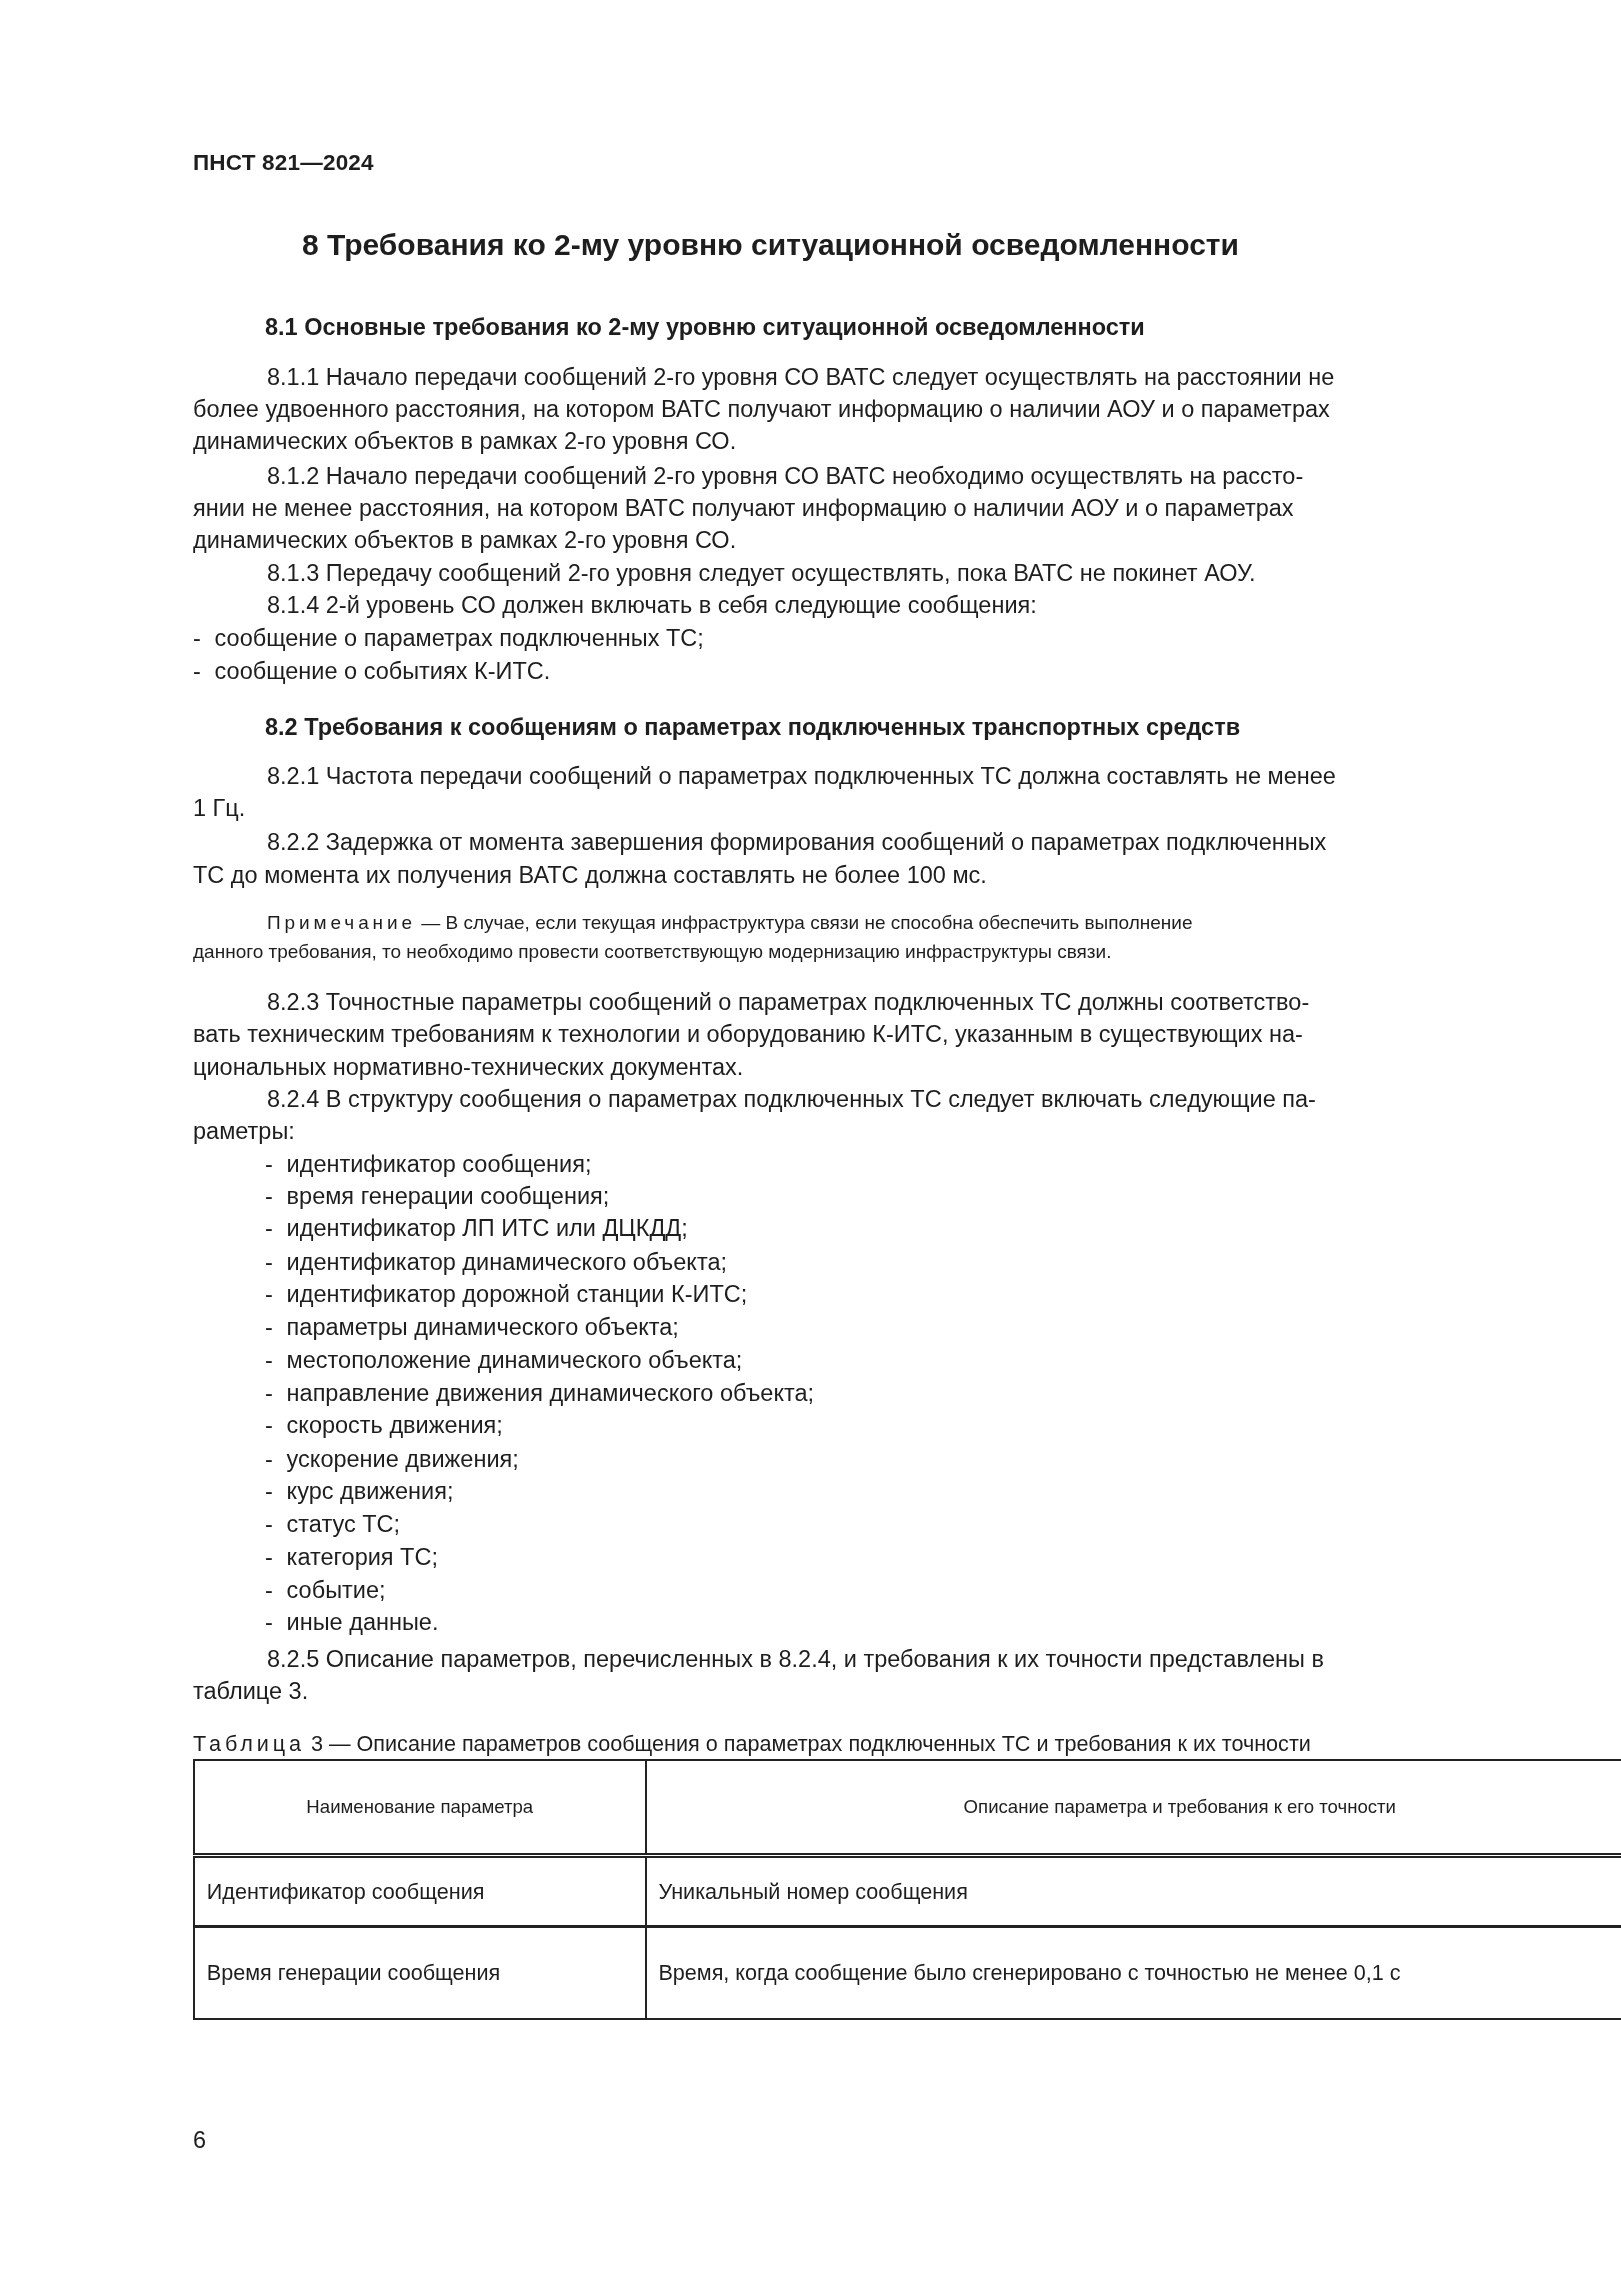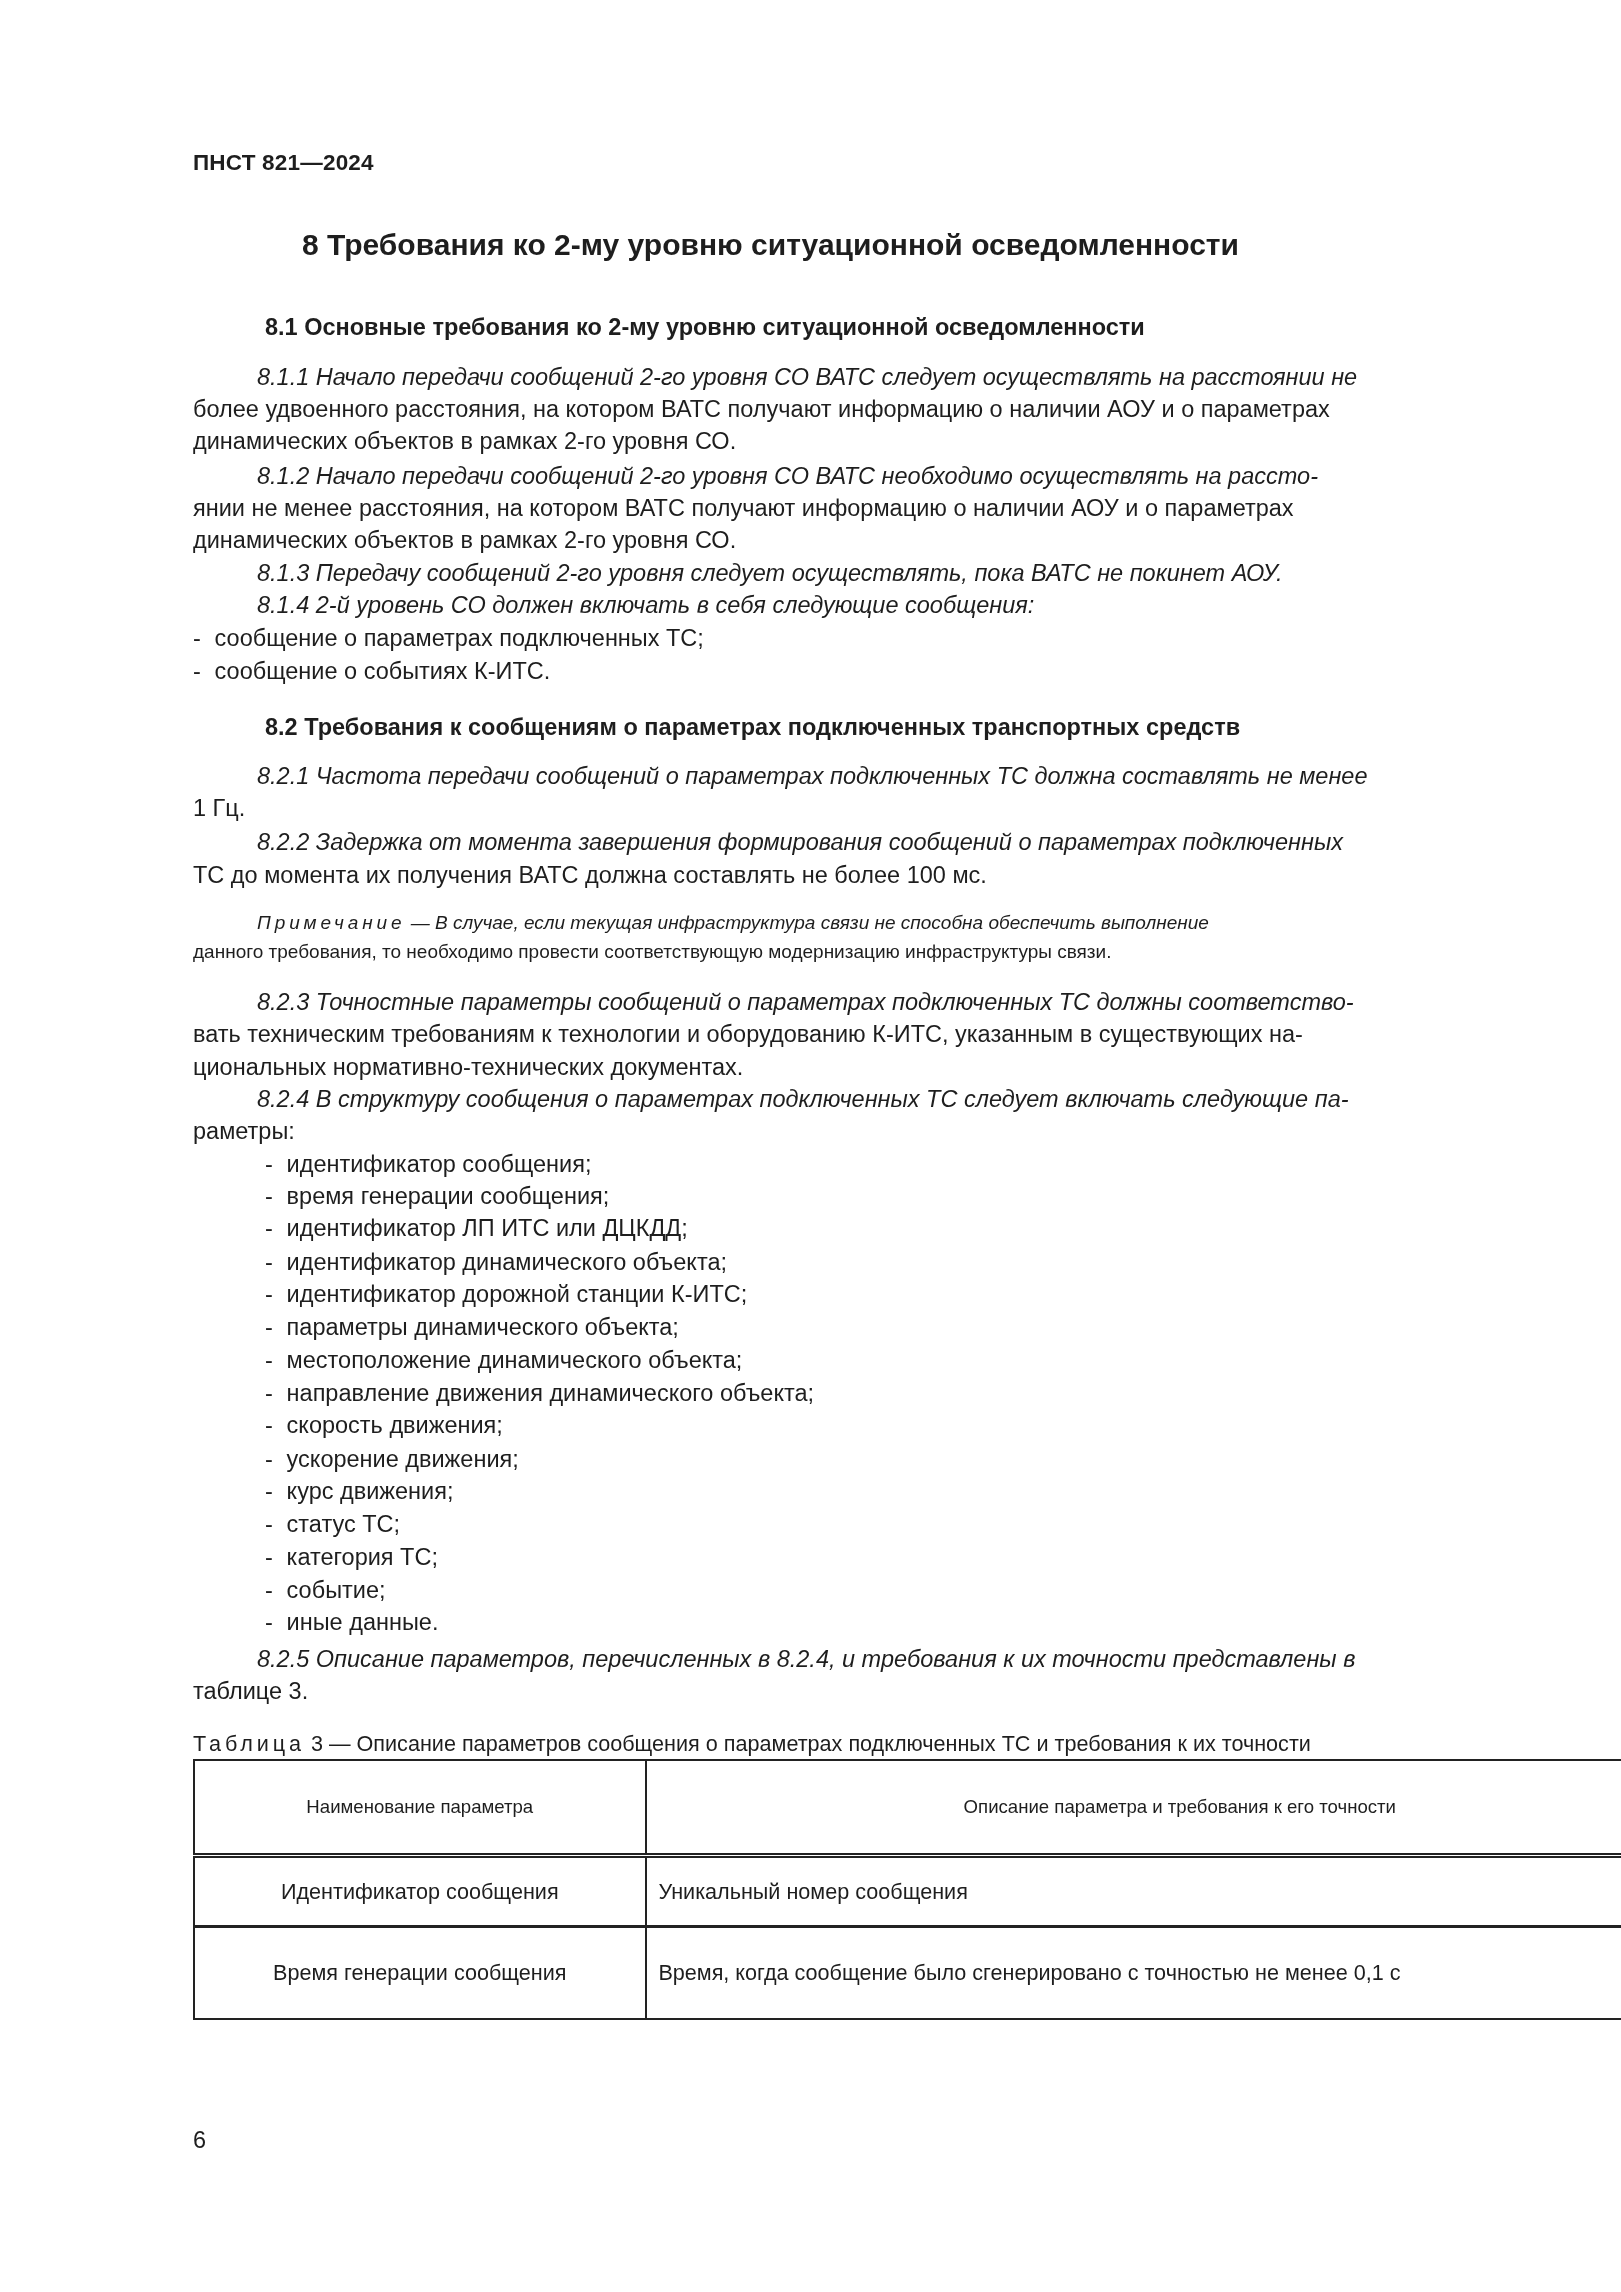--- a/index.html
+++ b/index.html
@@ -3,31 +3,31 @@
 <meta charset="utf-8">
 <style>
   html, body { margin: 0; padding: 0; background: #ffffff; }
   body { width: 1621px; height: 2293px; position: relative; overflow: hidden;
          font-family: "Liberation Sans", sans-serif; color: #1e1e1e; }
   .abs { position: absolute; white-space: nowrap; }
   .doc-code { left: 193px; top: 150px; font-size: 22.5px; font-weight: bold; letter-spacing: 0.2px; }
   .h1 { left: 265px; top: 228px; font-size: 30px; font-weight: bold; margin-left: 37px; }
   .h2 { left: 265px; font-size: 23.5px; font-weight: bold; }
   .line { left: 193px; font-size: 23.5px; line-height: 32px; }
-  .ind { left: 257px; font-style: italic; }
+  .ind { left: 267px; }
   .note { font-size: 19px; }
   .spaced { letter-spacing: 3.9px; }
   .bul { left: 265px; font-size: 23.5px; line-height: 32px; }
   .bul .dash { display: inline-block; width: 21.6px; }
   .page-num { left: 193px; top: 2127px; font-size: 23.5px; }
   .caption { left: 193px; top: 1731px; font-size: 21.6px; }
   table.t { position: absolute; left: 193px; top: 1759px; width: 1522px; border-collapse: collapse;
             border: 2.9px solid #222; font-size: 21.6px; }
   table.t td { border: 2px solid #222; padding: 0 11.8px; }
-  table.t td.c1 { width: 426px; text-align: center; }
+  table.t td.c1 { width: 426px; }
   table.t tr.hdr td { height: 92px; font-size: 18.6px; text-align: center; border-bottom: 5.9px double #222; }
   table.t tr.r1 td { height: 67px; }
   table.t tr.r2 td { height: 90px; border-top: 3.9px solid #222; }
   table.t td.c2 { text-align: left; }
   table.t tr.hdr td.c2 { text-align: center; }
 </style>
 </head>
 <body>
 
 <div class="abs doc-code">ПНСТ 821—2024</div>

